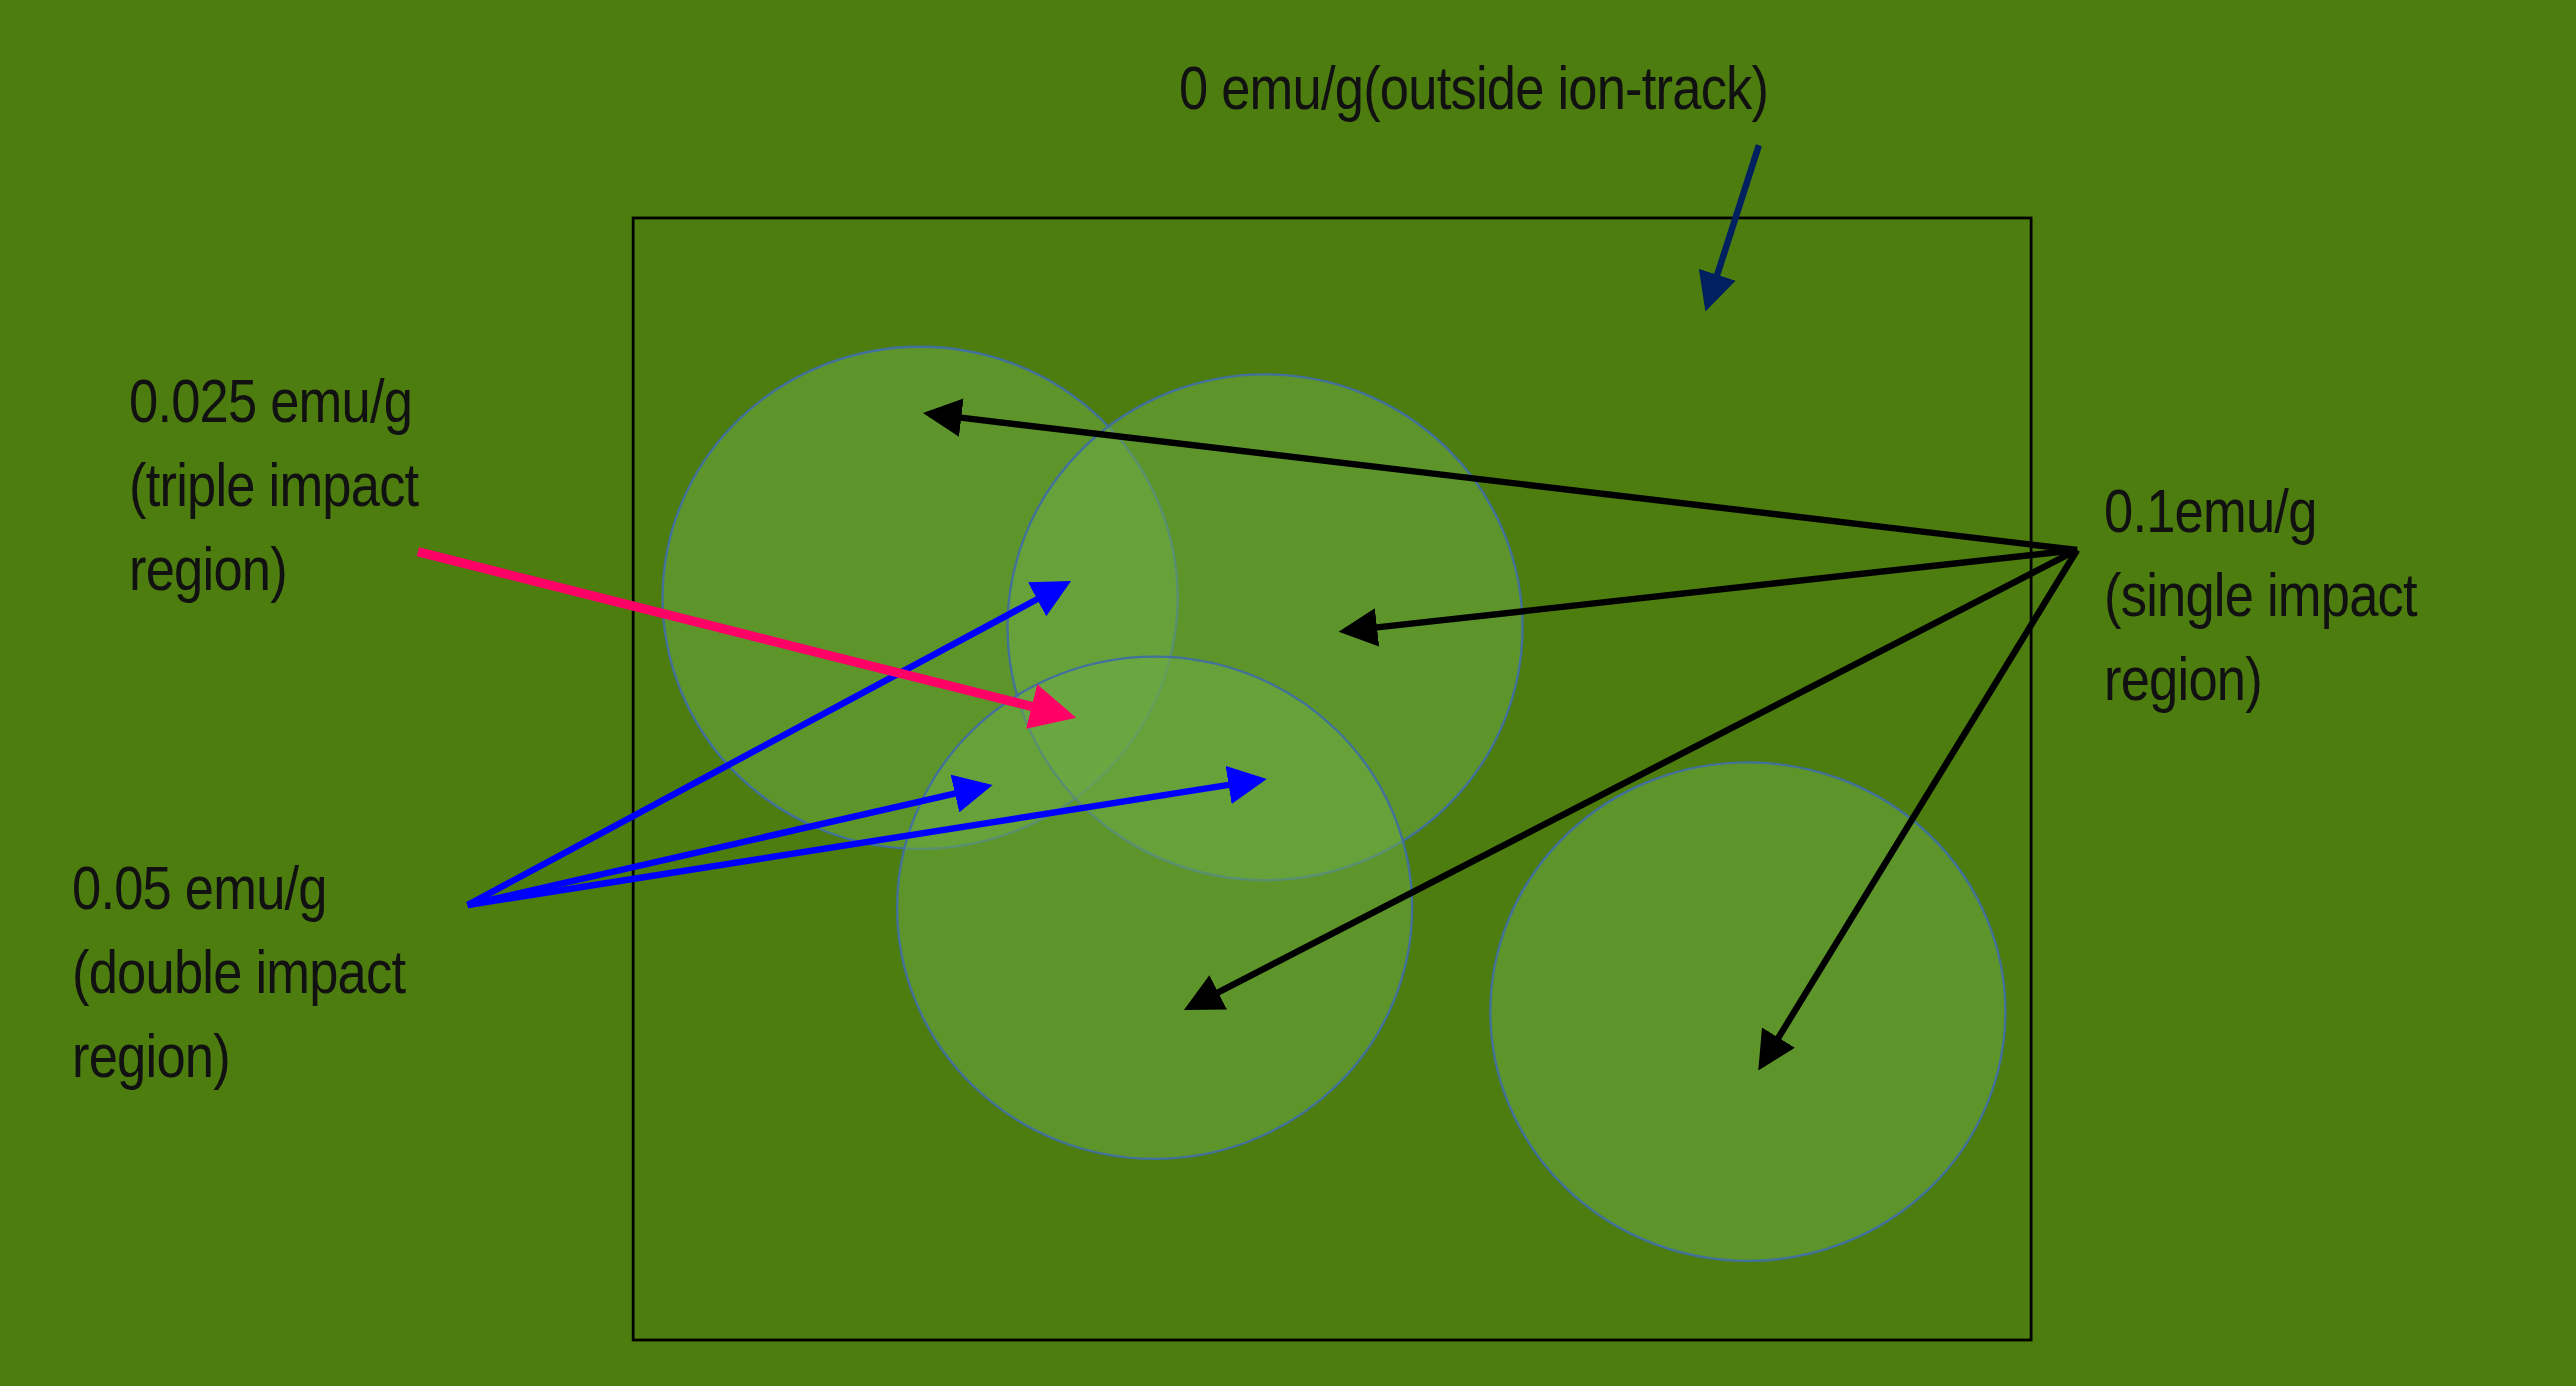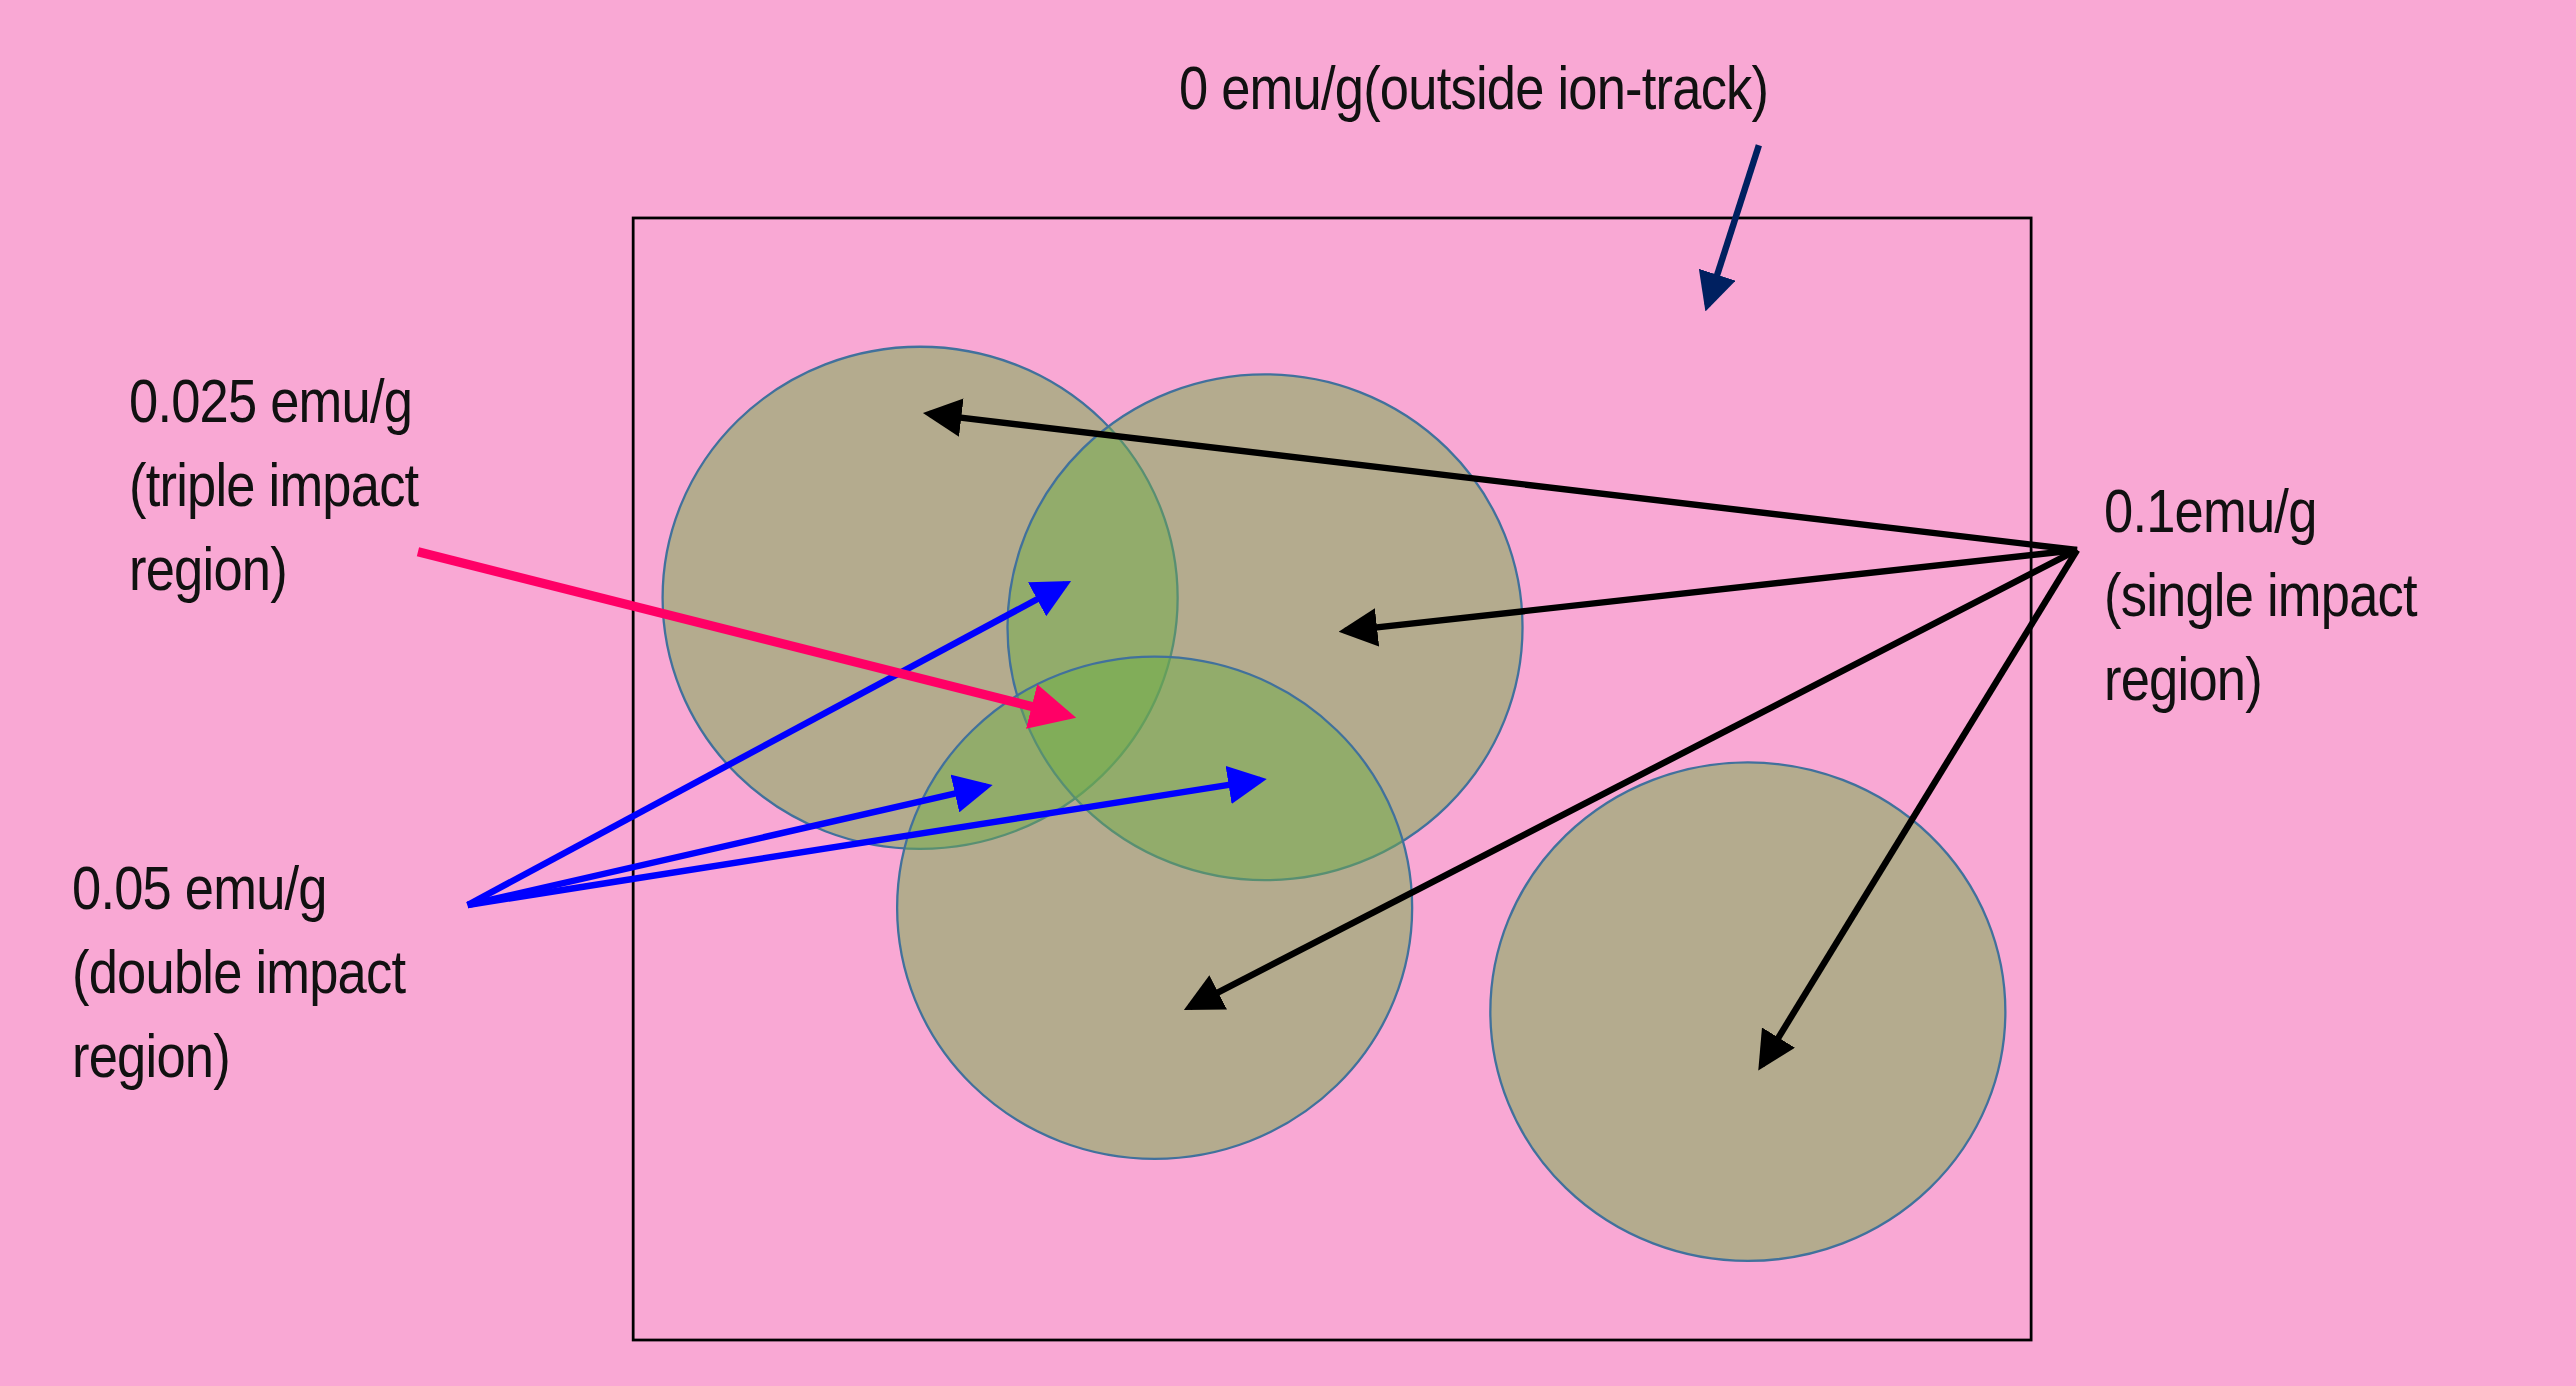--- a/index.html
+++ b/index.html
@@ -1,16 +1,16 @@
 <!DOCTYPE html>
 <html style="font-size:14.7px"><head>
 <meta charset="utf-8">
 <style>
   html,body{margin:0;padding:0;background:#ffffff;}
-  #canvas{position:relative;width:2576px;height:1386px;background:#f9a8d4;overflow:hidden;font-family:"Liberation Sans","DejaVu Sans",sans-serif;}
+  #canvas{position:relative;width:2576px;height:1386px;background:#4d7c0f;overflow:hidden;font-family:"Liberation Sans","DejaVu Sans",sans-serif;}
   svg{position:absolute;left:0;top:0;}
   .label{position:absolute;color:#111;font-size:61px;line-height:84px;letter-spacing:-0.9px;white-space:nowrap;transform:scaleX(0.86);transform-origin:left top;}
 </style>
 </head>
 <body>
 
 <div id="canvas">
   <svg width="2576" height="1386" viewBox="0 0 2800 1507">
     <defs>
       <marker id="mk-black" markerWidth="6" markerHeight="6" refX="5" refY="3" orient="auto" markerUnits="strokeWidth">

